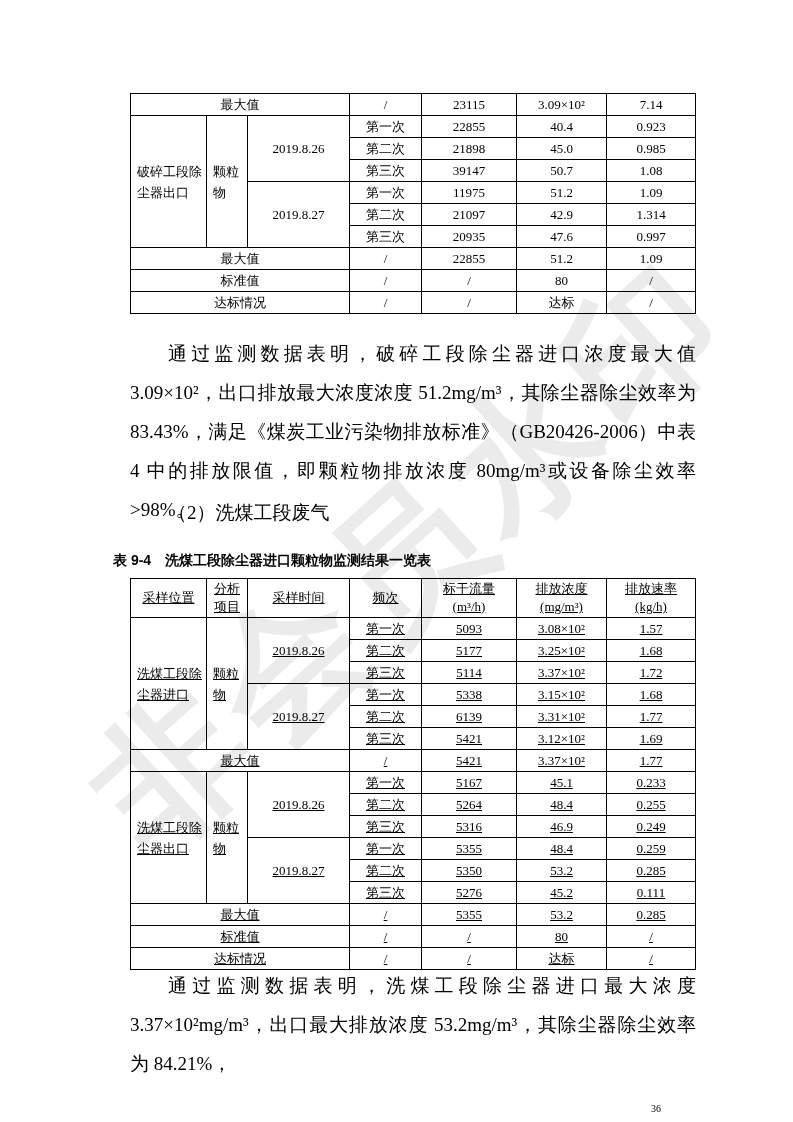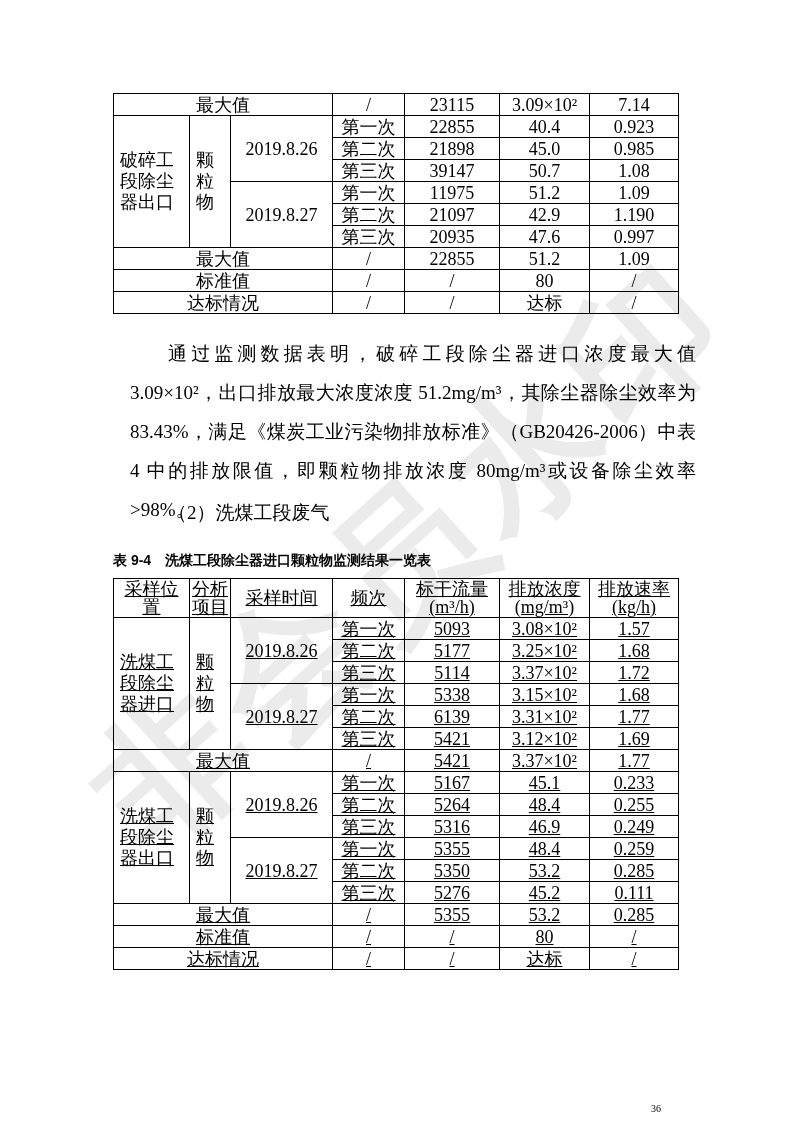--- a/index.html
+++ b/index.html
@@ -8,22 +8,22 @@
     font-family:"Liberation Serif","DejaVu Serif",serif;color:#000;overflow:hidden;
   }
   .watermark{
     position:absolute;left:15px;top:470px;width:790px;height:170px;line-height:170px;
     text-align:center;transform:rotate(-42deg);
     font-size:148px;font-family:"Liberation Sans","DejaVu Sans",sans-serif;font-weight:bold;
     color:rgba(130,130,130,0.16);letter-spacing:10px;white-space:nowrap;z-index:0;
     pointer-events:none;
   }
   .doc-table{
-    position:absolute;left:113px;width:565px;border-collapse:collapse;table-layout:fixed;
-    z-index:1;font-size:18px;background:transparent;
+    position:absolute;left:130px;width:565px;border-collapse:collapse;table-layout:fixed;
+    z-index:1;font-size:13px;background:transparent;
   }
   .doc-table td{
     border:1px solid #000;text-align:center;vertical-align:middle;
     padding:0 2px;height:21px;line-height:20px;white-space:pre-line;overflow:hidden;
   }
   .doc-table td.left{text-align:left;padding-left:6px;line-height:21px;}
   .doc-table td.hdr{line-height:18px;height:38px;}
   .t1{top:93px;}
   .t2{top:578px;text-decoration:underline;}
   col.c1{width:76px;} col.c2{width:41px;} col.c3{width:102px;} col.c4{width:72px;}
@@ -93,21 +93,21 @@
           <td rowspan="3">2019.8.27</td>
           <td>第一次</td>
           <td>11975</td>
           <td>51.2</td>
           <td>1.09</td>
         </tr>
         <tr>
           <td>第二次</td>
           <td>21097</td>
           <td>42.9</td>
-          <td>1.190</td>
+          <td>1.314</td>
         </tr>
         <tr>
           <td>第三次</td>
           <td>20935</td>
           <td>47.6</td>
           <td>0.997</td>
         </tr>
         <tr>
           <td colspan="3">最大值</td>
           <td>/</td>
@@ -267,16 +267,17 @@
         <tr>
           <td colspan="3">达标情况</td>
           <td>/</td>
           <td>/</td>
           <td>达标</td>
           <td>/</td>
         </tr>
       </tbody>
   </table>
 
+  <p class="body-text para2">通过监测数据表明，洗煤工段除尘器进口最大浓度 3.37×10²mg/m³，出口最大排放浓度 53.2mg/m³，其除尘器除尘效率为 84.21%，</p>
 
   <div class="page-number">36</div>
 
 </div>
 
 </body></html>

